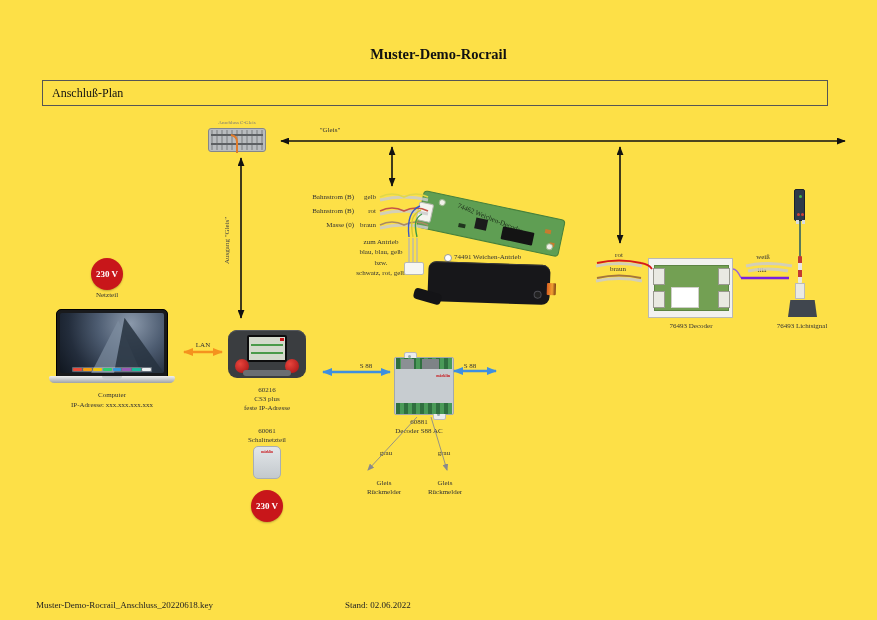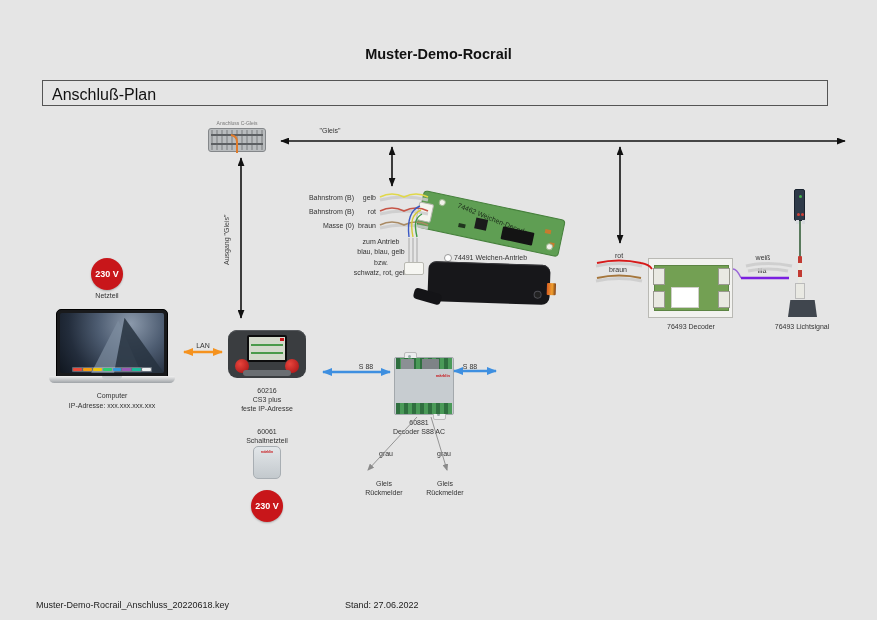--- a/index.html
+++ b/index.html
@@ -1,25 +1,25 @@
 <!DOCTYPE html>
 <html><head>
 <meta charset="utf-8">
 <style>
   html,body{margin:0;padding:0;background:#fff;}
-  .canvas{position:relative;width:877px;height:620px;background:#e5e5e5;overflow:hidden;
-          font-family:Liberation Sans, sans-serif;color:#222;}
+  .canvas{position:relative;width:877px;height:620px;background:#fde047;overflow:hidden;
+          font-family:Liberation Serif, serif;color:#222;}
   .abs{position:absolute;}
   .lbl{position:absolute;font-size:7px;color:#333;line-height:1.35;text-align:center;white-space:nowrap;}
   .lbl.left{text-align:left;} .lbl.right{text-align:right;}
   .tiny{font-size:5px;color:#777;}
   
   .page-title{position:absolute;top:46px;left:0;width:877px;text-align:center;font-size:14.5px;font-weight:bold;color:#111;}
   .plan-box{position:absolute;left:42px;top:80px;width:786px;height:26px;border:1px solid #555;box-sizing:border-box;}
-  .plan-box span{position:absolute;left:9px;top:5px;font-size:16px;color:#111;}
+  .plan-box span{position:absolute;left:9px;top:5px;font-size:12px;color:#111;}
   
   .track{position:absolute;left:208px;top:128px;width:58px;height:24px;background:#b9bcbe;border:1px solid #84878a;border-radius:3px;box-sizing:border-box;}
   .track .sleepers{position:absolute;inset:1px 2px;background:repeating-linear-gradient(90deg,#8f9294 0 2px,transparent 2px 5px);opacity:.75;}
   .track .rail{position:absolute;left:2px;right:2px;height:2px;background:#5d6063;}
   
   .vlabel{position:absolute;left:223px;top:170px;height:140px;writing-mode:vertical-rl;transform:rotate(180deg);
           font-size:7px;color:#444;text-align:center;white-space:nowrap;}
   
   .note{position:absolute;left:333px;top:237px;width:96px;font-size:7px;color:#333;text-align:center;line-height:1.48;}
   
@@ -269,21 +269,21 @@
       <span class="f2"></span>
     </div>
     <div class="mast"></div>
     <div class="stripes"></div>
     <div class="sleeve"></div>
     <div class="base"></div>
   </div>
   <div class="lbl" style="left:756px;top:322px;width:92px;">76493 Lichtsignal</div>
 
   <div class="footer" style="left:36px;">Muster-Demo-Rocrail_Anschluss_20220618.key</div>
-  <div class="footer" style="left:345px;">Stand: 27.06.2022</div>
+  <div class="footer" style="left:345px;">Stand: 02.06.2022</div>
 
   <svg class="overlay" width="877" height="620" viewBox="0 0 877 620">
     <defs>
       <marker id="mB" markerUnits="userSpaceOnUse" markerWidth="9" markerHeight="7" refX="8.2" refY="3.5" orient="auto-start-reverse">
         <path d="M0,0 L9,3.5 L0,7 Z" fill="#111"></path>
         </marker>
       <marker id="mO" markerUnits="userSpaceOnUse" markerWidth="10" markerHeight="8" refX="9" refY="4" orient="auto-start-reverse">
         <path d="M0,0 L10,4 L0,8 Z" fill="#f5921e"></path>
         </marker>
       <marker id="mBl" markerUnits="userSpaceOnUse" markerWidth="10" markerHeight="8" refX="9" refY="4" orient="auto-start-reverse">

